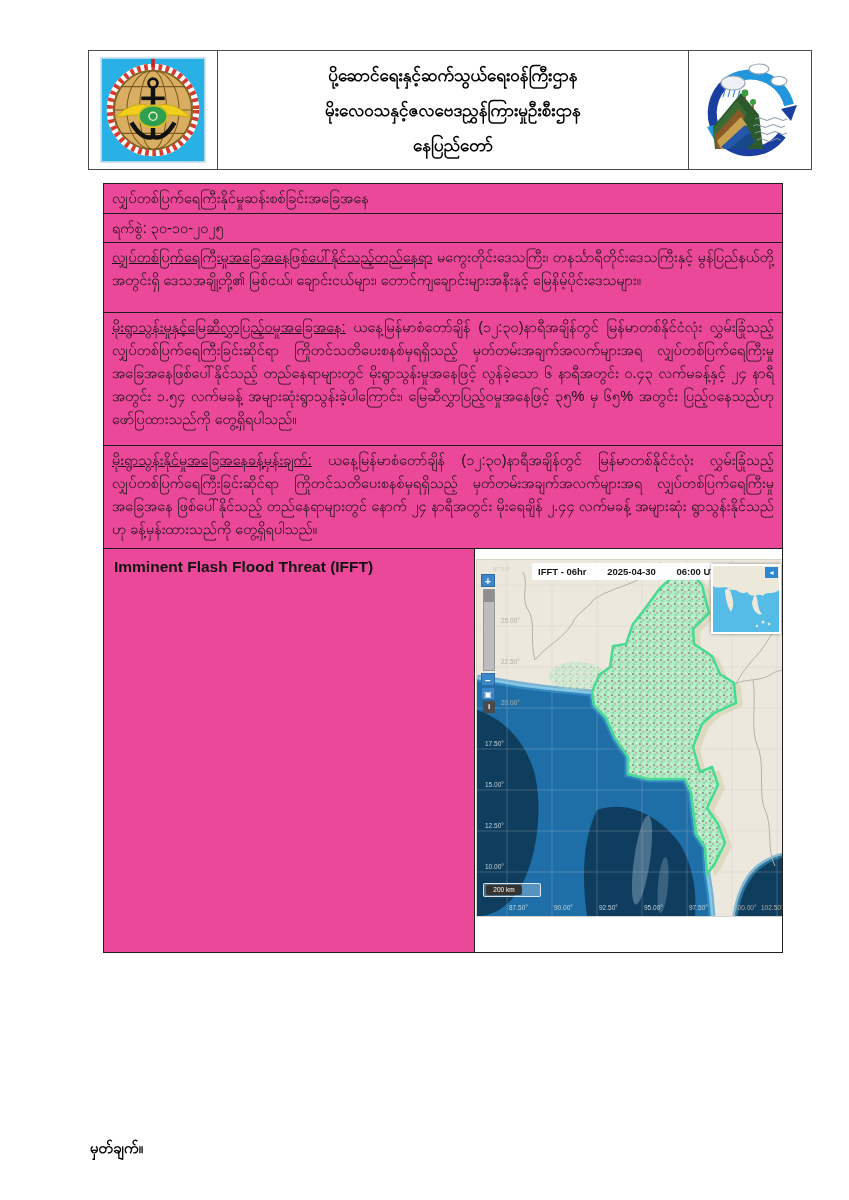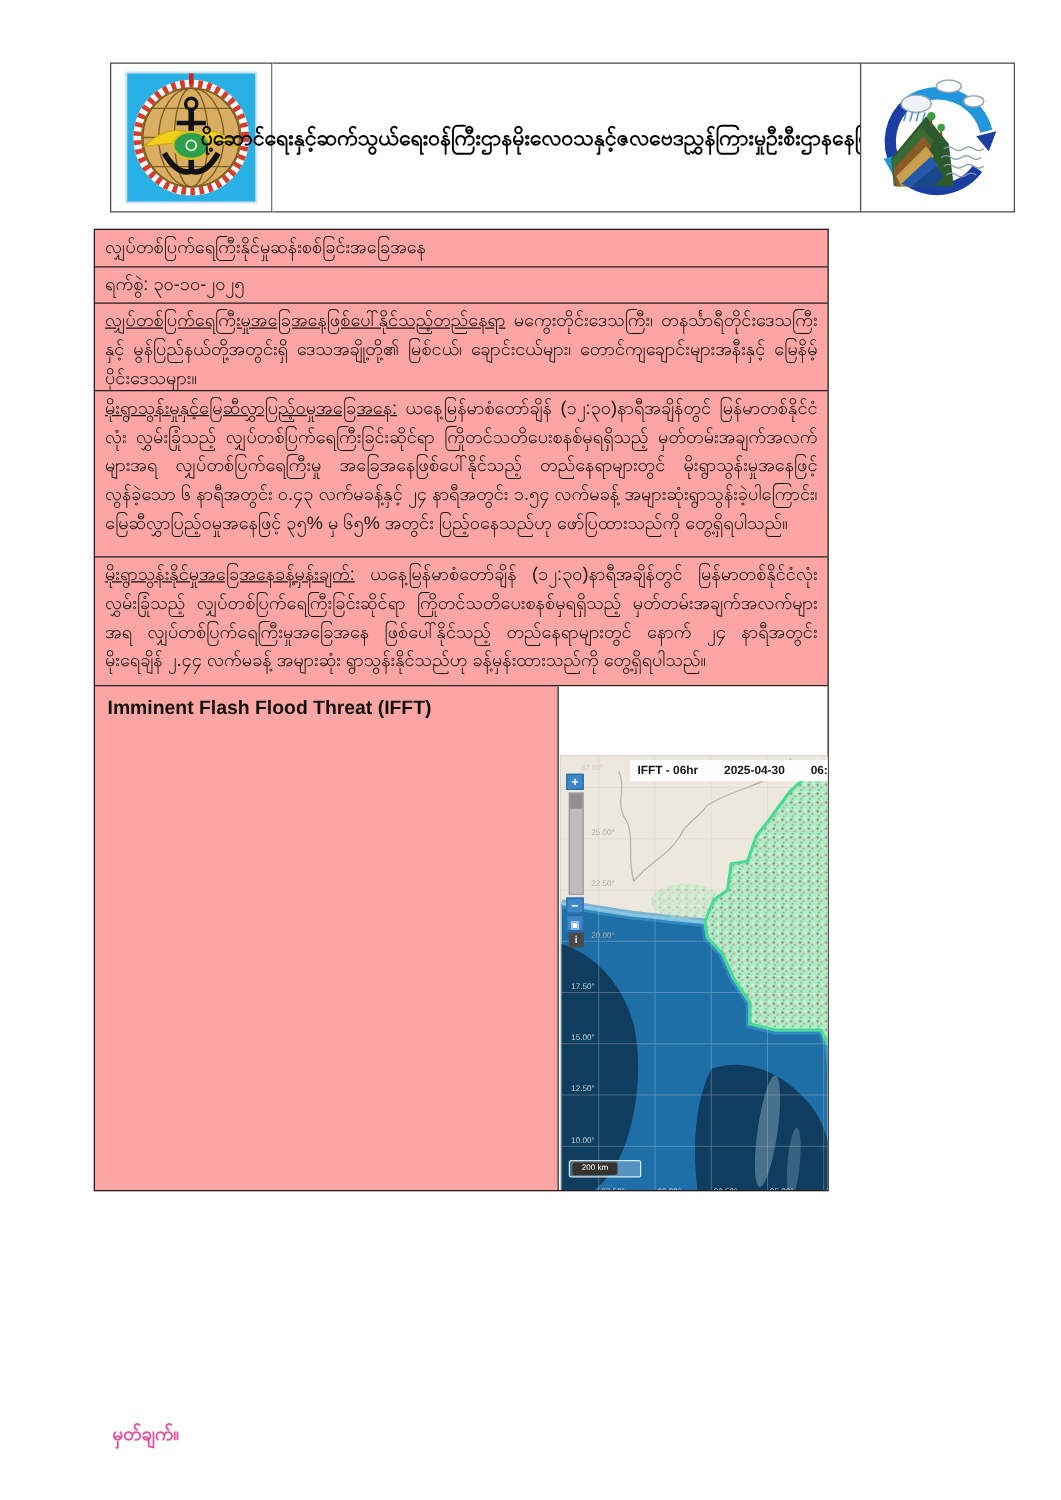--- a/index.html
+++ b/index.html
@@ -2,63 +2,63 @@
 <html><head>
 <meta charset="utf-8">
 <style>
   html,body{margin:0;padding:0;background:#fff;}
   #doc{position:relative;width:849px;height:1200px;background:#ffffff;overflow:hidden;
        font-family:"Liberation Sans","DejaVu Sans",sans-serif;color:#111;}
   
   .hdr{position:absolute;left:88px;top:50px;width:724px;height:120px;display:flex;box-sizing:border-box;}
   .hdr-cell{border:1.3px solid #4a4a4a;box-sizing:border-box;display:flex;align-items:center;justify-content:center;background:#fff;}
   .hdr-left{width:130px;}
-  .hdr-center{width:470px;border-left:none;border-right:none;flex-direction:row;}
+  .hdr-center{width:470px;border-left:none;border-right:none;flex-direction:column;}
   .hdr-right{flex:1;}
   .hdr-title{font-weight:bold;font-size:17px;line-height:35px;text-align:center;color:#000;white-space:nowrap;}
   
-  .tbl{position:absolute;left:75px;top:183px;width:588px;border:1.6px solid #1f1f1f;box-sizing:border-box;background:#fca5a5;}
+  .tbl{position:absolute;left:103px;top:183px;width:680px;border:1.6px solid #1f1f1f;box-sizing:border-box;background:#ec4899;}
   .row{border-top:1.4px solid #1f1f1f;box-sizing:border-box;overflow:hidden;font-size:14.5px;line-height:23px;}
   .row:first-child{border-top:none;}
   .r1{height:29px;padding:3px 8px;}
   .r2{height:29px;display:flex;padding:0;flex-direction:column;}
   .r2l{width:358px;padding:3px 8px;box-sizing:border-box;}
   .r2r{flex:1;border-left:1.4px solid #1f1f1f;padding:3px 8px;box-sizing:border-box;}
   .r3{height:70px;padding:3px 8px;text-align:justify;}
   .r4{height:133px;padding:3px 8px;text-align:justify;}
   .r5{height:103px;padding:3px 8px;text-align:justify;}
   .r6{height:404px;display:flex;padding:0;}
   .r6l{width:370px;padding:6px 10px;box-sizing:border-box;}
   .r6r{flex:1;border-left:1.4px solid #1f1f1f;position:relative;box-sizing:border-box;background:#fff;}
   .bu{font-weight:normal;text-decoration:underline;}
   .b{font-weight:bold;}
   .ifft-h{font-weight:bold;font-size:15.5px;margin-bottom:6px;}
   
-  .map{position:absolute;left:2px;top:11px;width:306px;height:356px;background:#ebe7dc;outline:1px solid #d8d4c9;overflow:hidden;margin-top:45px;}
+  .map{position:absolute;left:2px;top:11px;width:306px;height:356px;background:#ebe7dc;outline:1px solid #d8d4c9;overflow:hidden;}
   .map svg{position:absolute;left:0;top:0;}
   .map-titlebar{position:absolute;left:55px;top:3px;width:185px;height:17px;background:rgba(255,255,255,.95);
       display:flex;align-items:center;justify-content:space-between;padding:0 6px;z-index:4;}
   .map-titlebar span{font-size:9.5px;font-weight:bold;color:#161616;white-space:nowrap;}
   .zc{position:absolute;z-index:5;}
   .zbtn{position:absolute;width:14px;height:13px;background:#3d87c9;color:#fff;font-size:10px;line-height:13px;
         text-align:center;border:1px solid #2a6aa5;box-sizing:border-box;font-weight:bold;}
   .ztrack{position:absolute;left:6px;top:29px;width:12px;height:82px;background:#bdbdbd;border:1px solid #9a9a9a;box-sizing:border-box;}
   .zthumb{position:absolute;left:0px;top:0px;width:10px;height:12px;background:#8f8f8f;}
   .zinfo{position:absolute;left:6px;top:141px;width:12px;height:12px;background:#4a4a4a;color:#fff;font-size:8px;
          line-height:12px;text-align:center;font-weight:bold;}
   .scalebox{position:absolute;left:6px;top:323px;width:58px;height:14px;background:rgba(255,255,255,.25);
             border:1px solid rgba(255,255,255,.8);border-radius:2px;z-index:4;box-sizing:border-box;}
   .scalebadge{position:absolute;left:2px;top:1px;width:36px;height:10px;background:#35332f;color:#fff;
               border-radius:2px;font-size:6.5px;line-height:10px;text-align:center;}
   .inset{position:absolute;right:2px;top:4px;width:66px;height:66px;border:2px solid #fff;box-shadow:0 0 3px rgba(0,0,0,.45);
          z-index:4;background:#55bce8;overflow:hidden;}
   .inset-btn{position:absolute;right:1px;top:1px;width:13px;height:11px;background:#2d86d2;color:#fff;
              font-size:8px;line-height:11px;text-align:center;z-index:5;}
   
-  .note{position:absolute;left:90px;top:1136px;width:680px;display:flex;color:#ec4899;font-size:15px;line-height:23px;justify-content:space-between;}
+  .note{position:absolute;left:90px;top:1136px;width:680px;display:flex;color:#000000;font-size:15px;line-height:23px;justify-content:space-between;}
   .note .lbl{font-weight:bold;margin-right:46px;}
   .glabel{font-size:6.5px;fill:#c3d4dc;}
   .glabel-land{font-size:6.5px;fill:#b2ae9f;}
   .glabel-faint{font-size:6px;fill:#c6c2b3;opacity:.75;}
 </style>
 </head>
 <body>
 
 <div id="doc">
 

